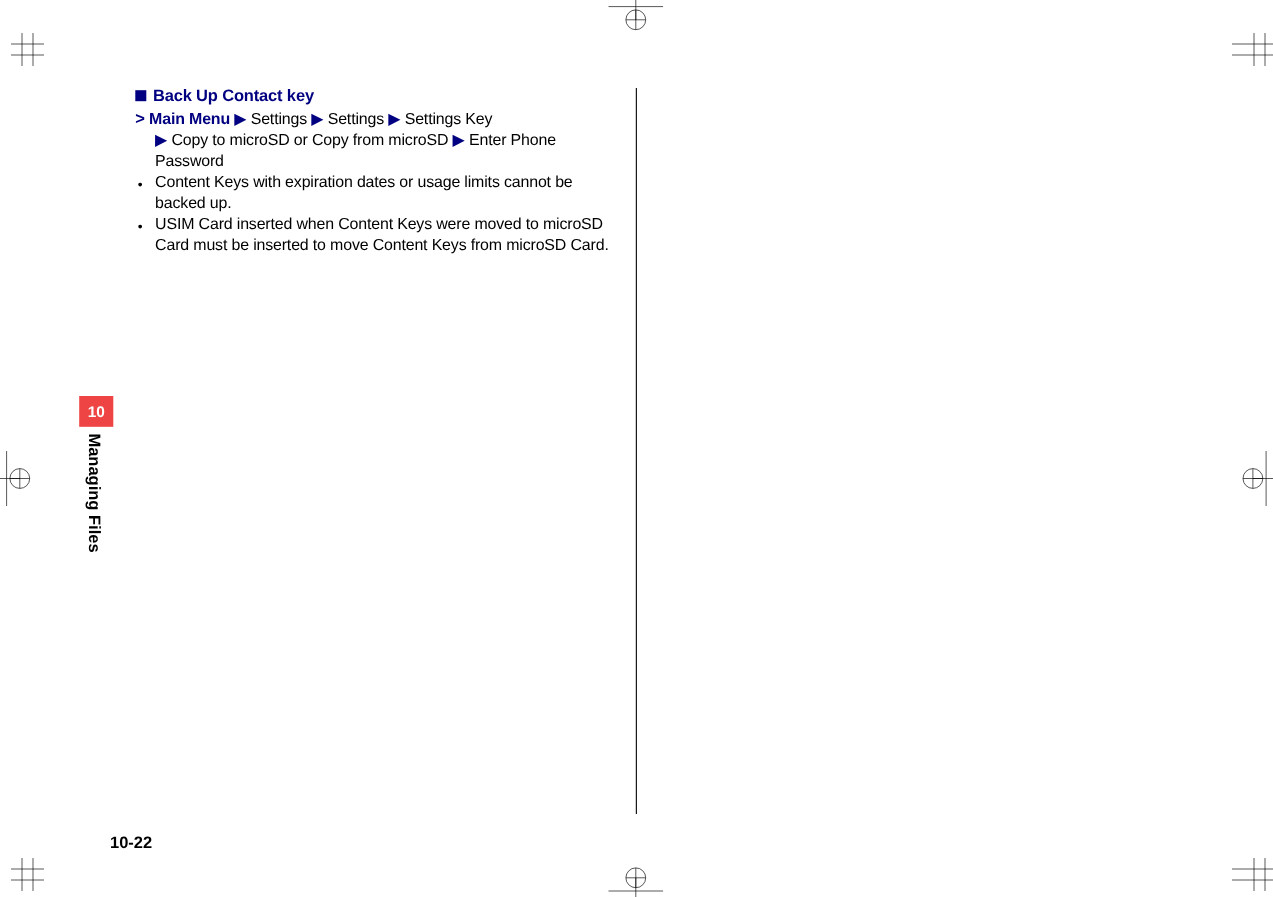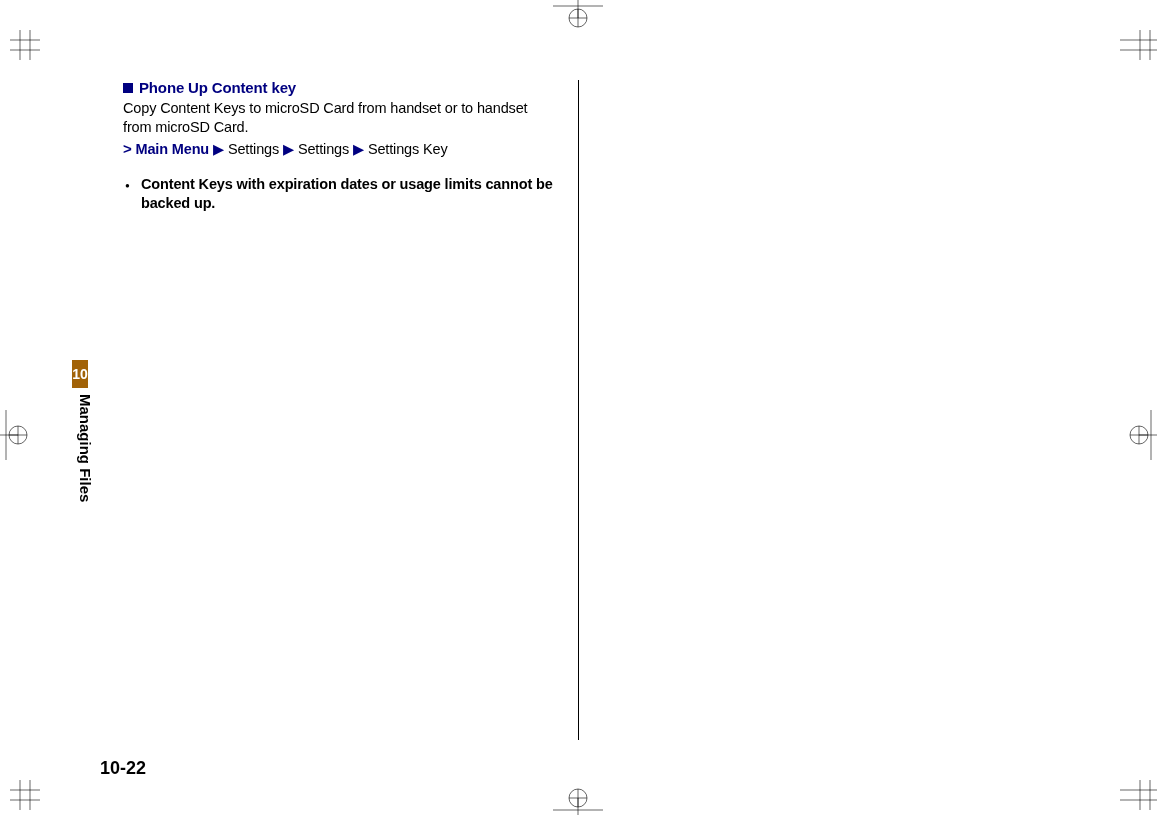--- a/index.html
+++ b/index.html
@@ -19,23 +19,23 @@
   .mark line, .mark circle { stroke: #000; stroke-width: 0.6; fill: none; }
 
   
   .side-tab {
     position: absolute;
     left: 72px;
     top: 360px;
     width: 22px;
   }
   .side-tab .num-box {
-    width: 16px;
+    width: 31px;
     height: 28px;
-    background: #a16207;
+    background: #ef4444;
     color: #fff;
     font-size: 14px;
     font-weight: bold;
     display: flex;
     align-items: center;
     justify-content: center;
   }
   .side-tab .vert {
     writing-mode: vertical-rl;
     text-orientation: mixed;
@@ -46,21 +46,21 @@
     letter-spacing: 0px;
     text-align: center;
     width: 22px;
   }
 
   
   .page-no {
     position: absolute;
     left: 100px;
     top: 758px;
-    font-size: 18px;
+    font-size: 15px;
     font-weight: bold;
   }
 
   
   .col {
     position: absolute;
     left: 123px;
     top: 78px;
     width: 434px;
     font-size: 14.5px;
@@ -81,21 +81,21 @@
     margin-right: 6px;
     position: relative;
     top: 0px;
   }
   .col .chev { color:#000080; font-weight:bold; font-size:15px; }
   .col .mm { color:#000080; font-weight:bold;text-align:right; }
   .col .tri { color:#000080; }
   .col .b { font-weight: normal; }
   .col .nav-block { margin-top: 2px; }
   .col .nav-line2 { padding-left: 18px; }
-  .col ul.notes { list-style: none; padding: 0; margin: 16px 0 0 0; font-weight: bold; }
+  .col ul.notes { list-style: none; padding: 0; margin: 0 0 0 0; }
   .col ul.notes li { position: relative; padding-left: 18px; margin-bottom: 0px; }
   .col ul.notes li::before {
     content: "●";
     position: absolute;
     left: 2px;
     top: 1px;
     font-size: 8px;
     color: #000;
   }
 
@@ -176,31 +176,39 @@
   <div class="num-box">10</div>
   <div class="vert">Managing Files</div>
 </div>
 
 <div class="page-no">10-22</div>
 
 <div class="divider"></div>
 
 <div class="col">
   <div class="h">
-    <span class="sq"></span><span>Phone Up Content key</span>
+    <span class="sq"></span><span>Back Up Contact key</span>
   </div>
-  <div>Copy Content Keys to microSD Card from handset or to handset from microSD Card.</div>
 
   <div class="nav-block">
     <span class="chev">&gt;</span>
     <span class="mm">Main Menu</span>
     <span class="tri">▶</span>
     <span class="b">Settings</span>
     <span class="tri">▶</span>
     <span class="b">Settings</span>
     <span class="tri">▶</span>
     <span class="b">Settings Key</span>
+    <div class="nav-line2">
+      <span class="tri">▶</span>
+      <span class="b">Copy to microSD</span>
+      <span>or</span>
+      <span class="b">Copy from microSD</span>
+      <span class="tri">▶</span>
+      <span>Enter Phone Password</span>
+    </div>
   </div>
 
   <ul class="notes">
     <li><span>Content Keys with expiration dates or usage limits cannot be backed up.</span></li>
+    <li><span>USIM Card inserted when Content Keys were moved to microSD Card must be inserted to move Content Keys from microSD Card.</span></li>
   </ul>
 </div>
 
 </body></html>

